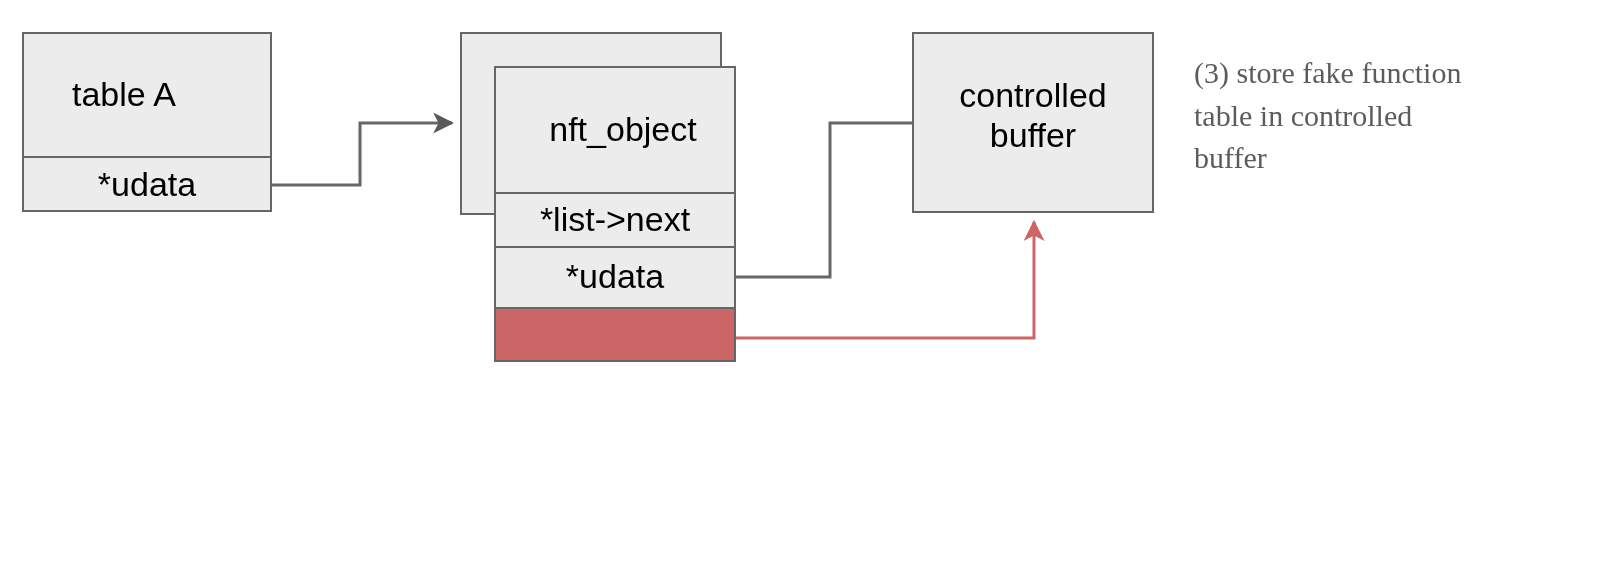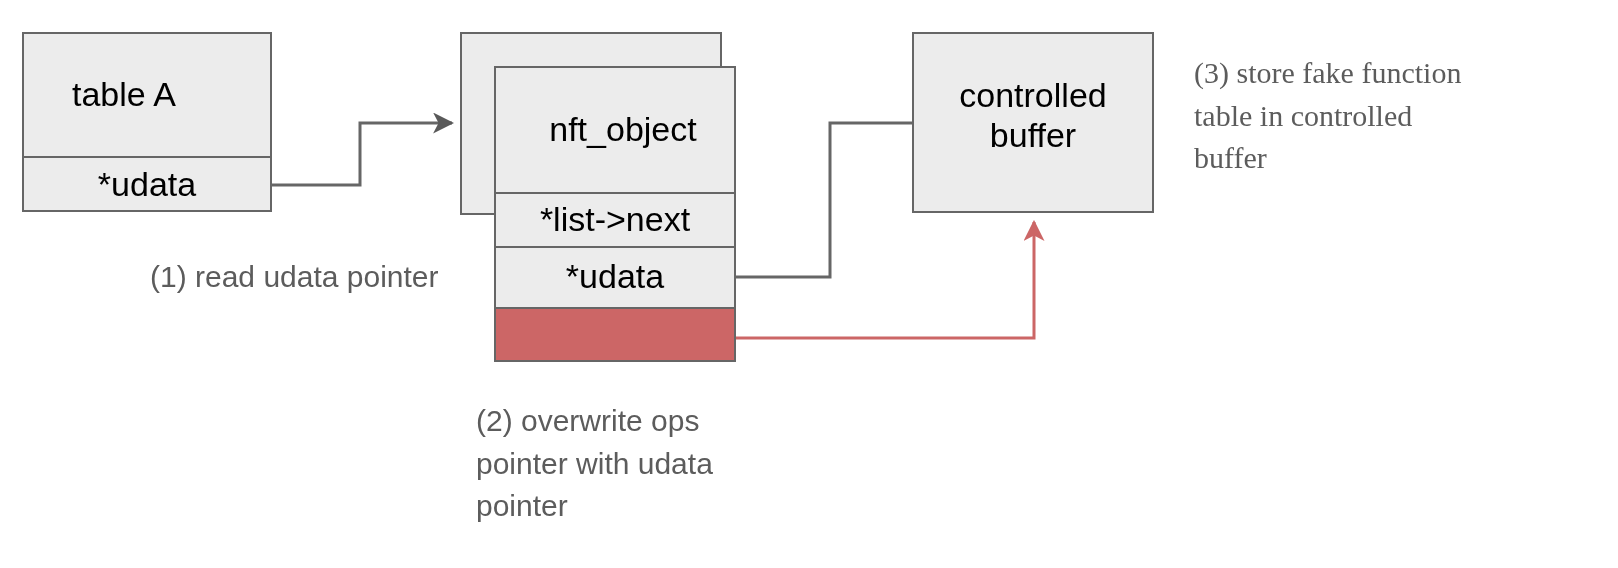--- a/index.html
+++ b/index.html
@@ -103,23 +103,19 @@
   <div class="box-label" style="left:494px; top:193px; width:242px; height:53px;">*list-&gt;next</div>
 
   <div class="box-label" style="left:494px; top:246px; width:242px; height:61px;">*udata</div>
 
   <div class="ops-row" style="left:494px; top:307px; width:242px; height:55px;"></div>
 
   <div class="box" style="left:912px; top:32px; width:242px; height:181px;"></div>
   <div class="box-label" style="left:912px; top:32px; width:242px; height:166px;">controlled
 buffer</div>
 
-  <div class="annotation" style="left:150px; top:256px; width:360px;">(1) read udata pointer</div>
 
-  <div class="annotation" style="left:476px; top:400px; width:300px;">(2) overwrite ops
-pointer with udata
-pointer</div>
 
   <div class="annotation" style="left:1194px; top:52px; width:380px;font-family:Liberation Serif, serif;">(3) store fake function
 table in controlled
 buffer</div>
 
 </div>
 
 </body></html>

